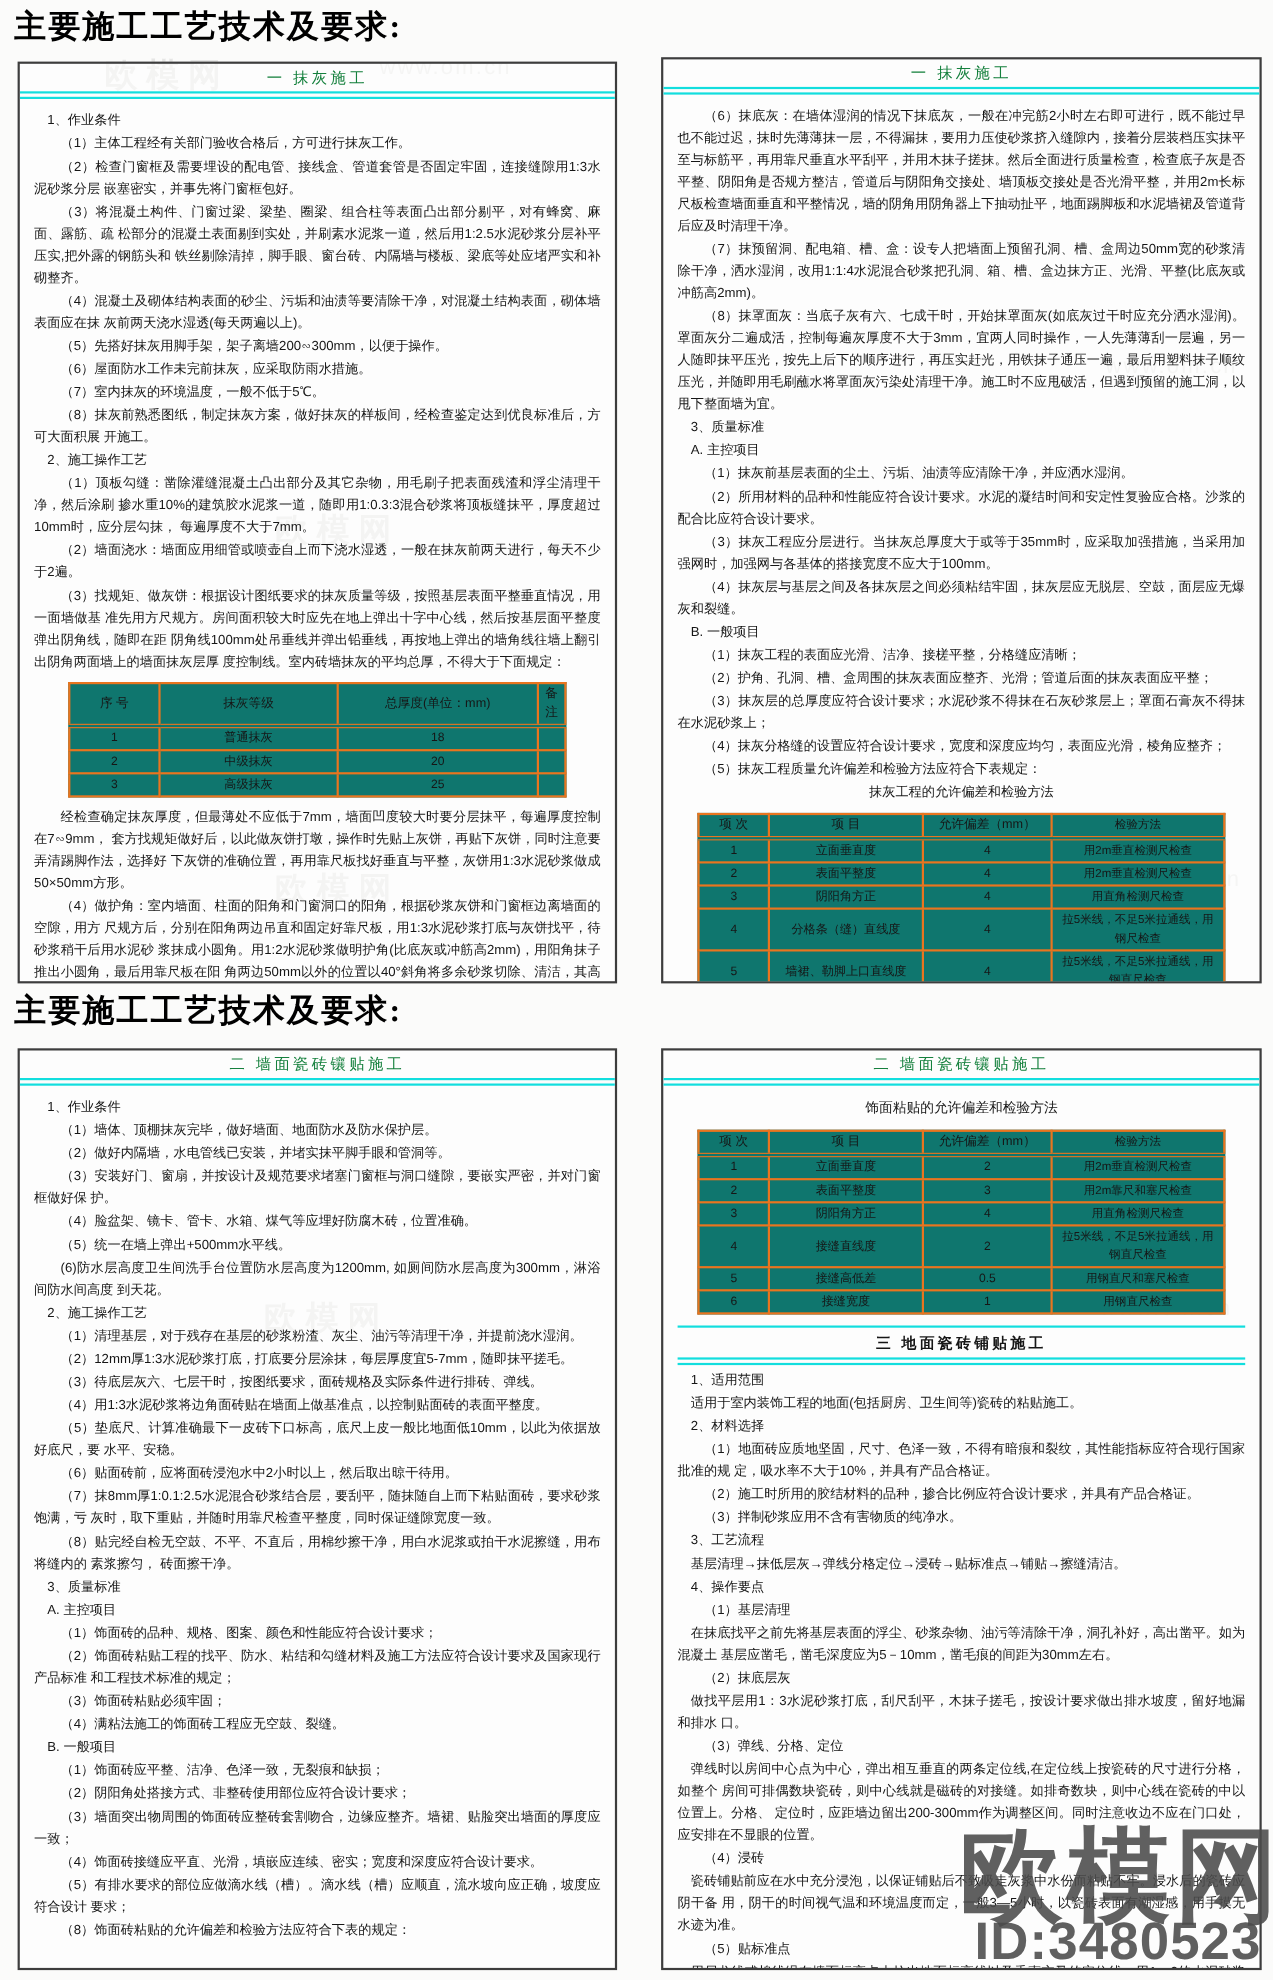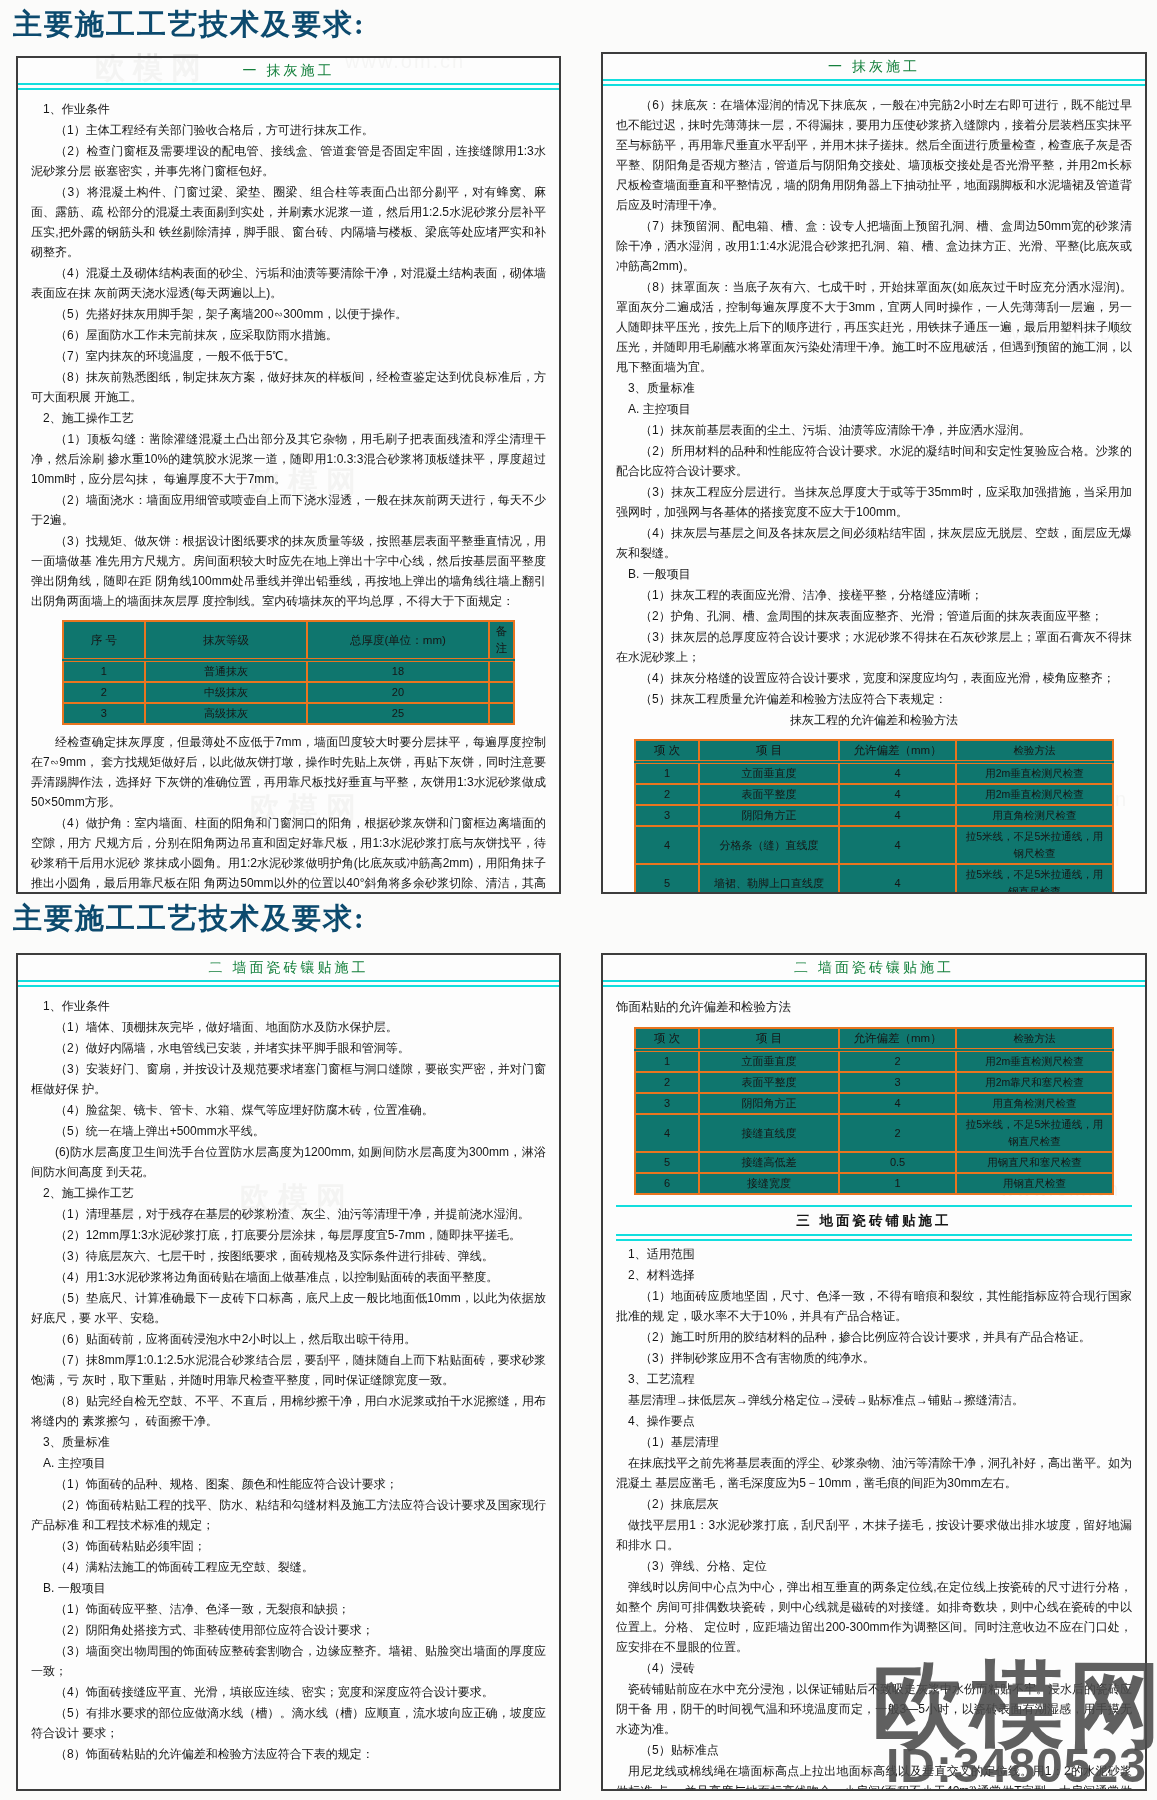--- a/index.html
+++ b/index.html
@@ -5,21 +5,21 @@
   html,body{margin:0;padding:0;}
   body{
     width:1157px;height:1800px;position:relative;overflow:hidden;
     background:#fbfbfa;
     font-family:"Liberation Sans", sans-serif;
     color:#141414;
   }
   .page-heading{
     position:absolute;left:13px;
     font-family:"Liberation Serif", serif;
-    font-size:29px;font-weight:bold;color:#0c4a6e;letter-spacing:2px;white-space:nowrap;
+    font-size:29px;font-weight:bold;color:#000000;letter-spacing:2px;white-space:nowrap;
   }
   #heading-1{top:5px;}
   #heading-2{top:899px;}
 
   .panel{
     position:absolute;border:2px solid #3d3d3d;background:rgba(255,255,255,0.55);
     overflow:hidden;box-sizing:border-box;
   }
   #panel-tl{left:16px; top:56px; width:545px;height:838px;}
   #panel-tr{left:601px;top:52px; width:546px;height:842px;}
@@ -60,21 +60,21 @@
   .t4 td:nth-child(1),.t4 th:nth-child(1){width:52px;}
   .t4 td:nth-child(2),.t4 th:nth-child(2){width:128px;}
   .t4 td:nth-child(3),.t4 th:nth-child(3){width:105px;}
   .t4 td:nth-child(4),.t4 th:nth-child(4){font-size:10.5px;}
 
   .sec3{margin-top:10px;}
   .sec3-title{
     text-align:center;font-weight:bold;font-size:13.5px;letter-spacing:3px;
     padding:4px 0 3px 0;
   }
-  .subtitle{font-size:12.5px;padding:2px 0 1px 0;}
+  .subtitle{text-align:center;font-size:12.5px;padding:2px 0 1px 0;}
 
   
   .wm{position:absolute;pointer-events:none;white-space:nowrap;}
   .wm-faint{color:#dcdcda;opacity:.65;font-weight:bold;font-size:30px;letter-spacing:8px;}
   .wm-url-faint{color:#e2e2e0;opacity:.7;font-weight:normal;font-size:20px;letter-spacing:2px;}
   #wm-f1{left:95px;  top:48px;}
   #wm-f2{left:345px; top:50px;}
   #wm-f3{left:250px; top:462px;}
   #wm-f4{left:1005px;top:322px;}
   #wm-f5{left:240px; top:1178px;}
@@ -319,20 +319,21 @@
           </tr>
         </tbody>
       </table>
     <div class="sec3">
       <div class="rule-single"></div>
       <div class="sec3-title">三  地面瓷砖铺贴施工</div>
       <div class="rule-double"></div>
     </div>
     <div>
         <div class="para h">1、适用范围</div>
+        <div class="para h">适用于室内装饰工程的地面(包括厨房、卫生间等)瓷砖的粘贴施工。</div>
         <div class="para h">2、材料选择</div>
         <div class="para p">（1）地面砖应质地坚固，尺寸、色泽一致，不得有暗痕和裂纹，其性能指标应符合现行国家批准的规 定，吸水率不大于10%，并具有产品合格证。</div>
         <div class="para p">（2）施工时所用的胶结材料的品种，掺合比例应符合设计要求，并具有产品合格证。</div>
         <div class="para p">（3）拌制砂浆应用不含有害物质的纯净水。</div>
         <div class="para h">3、工艺流程</div>
         <div class="para h">基层清理→抹低层灰→弹线分格定位→浸砖→贴标准点→铺贴→擦缝清洁。</div>
         <div class="para h">4、操作要点</div>
         <div class="para p">（1）基层清理</div>
         <div class="para h">在抹底找平之前先将基层表面的浮尘、砂浆杂物、油污等清除干净，洞孔补好，高出凿平。如为混凝土 基层应凿毛，凿毛深度应为5－10mm，凿毛痕的间距为30mm左右。</div>
         <div class="para p">（2）抹底层灰</div>

